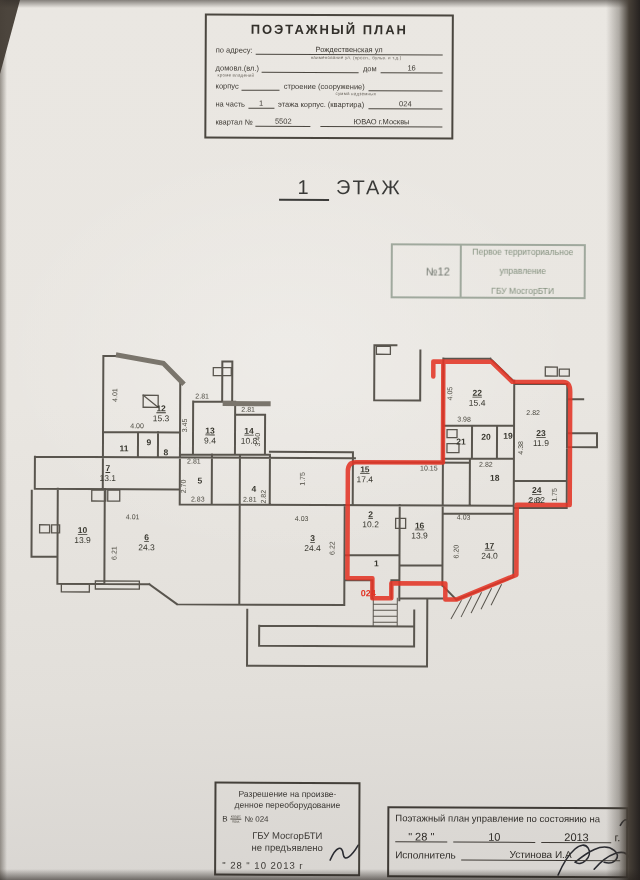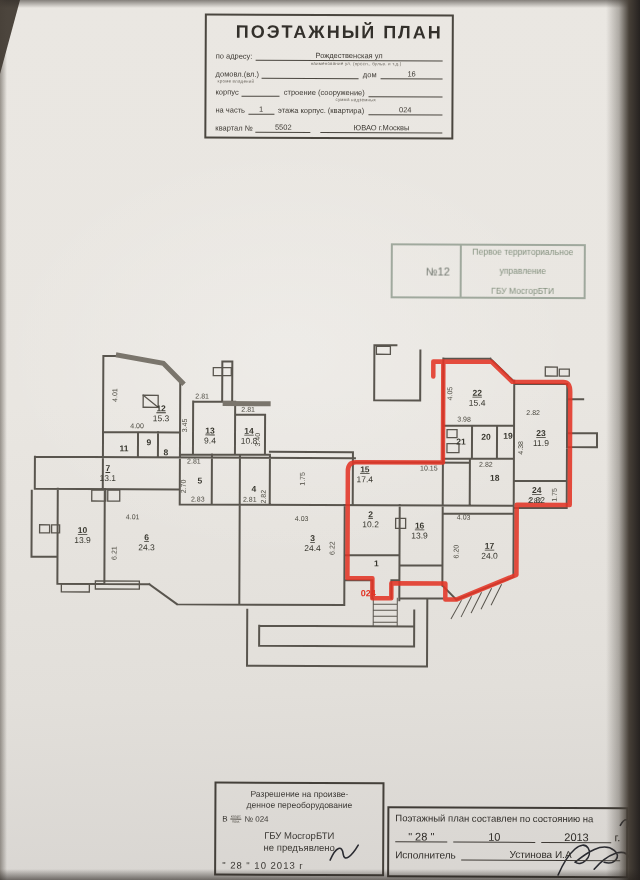--- a/index.html
+++ b/index.html
@@ -7,21 +7,21 @@
         font-family:"Liberation Sans","DejaVu Sans",sans-serif;}
   .paper{position:absolute;inset:0;
     background:
       radial-gradient(ellipse 420px 300px at 45% 40%, rgba(255,255,255,.22), rgba(255,255,255,0) 70%),
       linear-gradient(178deg,#eae7e2 0%,#e9e6e1 45%,#e2dfda 78%,#d8d5d1 100%);}
   .content{position:absolute;inset:0;transform:rotate(.25deg);}
 
   
   .hbox{position:absolute;left:203px;top:14px;width:249px;height:125px;border:2px solid #4a463f;
         color:#3e3a34;box-sizing:border-box;padding:4px 9px 0 9px;}
-  .htitle{text-align:right;font-size:18px;font-weight:700;letter-spacing:2px;color:#33302b;margin-top:2px;}
+  .htitle{text-align:center;font-size:13px;font-weight:700;letter-spacing:2px;color:#33302b;margin-top:2px;}
   .frow{display:flex;align-items:flex-end;font-size:7.5px;margin-top:8px;position:relative;white-space:nowrap;}
   .frow .lbl{flex:0 0 auto;padding-right:3px;}
   .u{display:inline-block;border-bottom:1px solid #4a463f;text-align:center;line-height:9px;min-height:9px;}
   .cap{position:absolute;font-size:4.5px;color:#6b665e;letter-spacing:.2px;}
 
   
   .ftitle{position:absolute;left:278px;top:176px;width:160px;font-size:20px;letter-spacing:2px;
           color:#3a3a38;font-weight:500;}
   .fnum{display:inline-block;width:50px;text-align:center;border-bottom:2.5px solid #3c3c3a;
         padding-bottom:0px;margin-right:7px;}
@@ -37,21 +37,21 @@
   
   svg#plan{position:absolute;inset:0;width:640px;height:880px;}
   svg#plan text{font-family:"Liberation Sans","DejaVu Sans",sans-serif;}
   .rnum{font-size:8.5px;font-weight:700;fill:#38372f;text-anchor:middle;}
   .rnum.u2{text-decoration:underline;}
   .rarea{font-size:8.5px;font-weight:400;fill:#38372f;text-anchor:middle;}
   .dim{font-size:7px;fill:#4a483f;text-anchor:middle;}
   .redtxt{font-size:9px;font-weight:700;text-anchor:middle;}
 
   
-  .flbox{position:absolute;left:216px;top:782px;width:170px;height:94px;box-sizing:border-box;
+  .flbox{position:absolute;left:216px;top:782px;width:146px;height:94px;box-sizing:border-box;
          border:2px solid #44403a;color:#3a3733;padding:5px 6px 0 6px;font-size:8.5px;}
   .flbox .c{text-align:center;line-height:1.25;}
   .flbox .inrow{margin-top:5px;display:flex;align-items:center;font-size:8px;}
   .stack{display:inline-block;font-size:4px;line-height:1;margin:0 3px;color:#55514a;text-align:center;}
   .stack .s1{border-bottom:.5px solid #55514a;display:block;}
   .flbox .org{margin-top:6px;font-size:9.5px;}
   .flbox .dt{margin-top:6px;font-size:9.5px;letter-spacing:1px;}
 
   .frbox{position:absolute;left:389px;top:806px;width:241px;height:71px;box-sizing:border-box;
          border:2px solid #3f3b36;color:#2f2c28;padding:4px 6px 0 6px;font-size:9.5px;}
@@ -107,20 +107,23 @@
         <span class="u" style="flex:1">024</span>
       </div>
       <div class="frow">
         <span class="lbl">квартал №</span>
         <span class="u" style="width:55px">5502</span>
         <span style="width:10px"></span>
         <span class="u" style="flex:1">ЮВАО г.Москвы</span>
       </div>
     </div>
 
+    <div class="ftitle">
+      <span class="fnum">1</span><span>ЭТАЖ</span>
+    </div>
 
     <div class="stamp">
       <div class="cell1">№12</div>
       <div class="cell2">
         <span>Первое территориальное</span>
         <span>управление</span>
         <span>ГБУ МосгорБТИ</span>
       </div>
     </div>
 
@@ -243,21 +246,21 @@
           <span>пом.</span>
         </span>
         <span>№ 024</span>
       </div>
       <div class="c org">ГБУ МосгорБТИ</div>
       <div class="c" style="font-size:9.5px">не предъявлено</div>
       <div class="dt">" 28 "  10   2013 г</div>
     </div>
 
     <div class="frbox">
-      <div>Поэтажный план составлен по состоянию на</div>
+      <div>Поэтажный план управление по состоянию на</div>
       <div class="drow">
         <span class="u" style="width:52px">" 28 "</span>
         <span class="u" style="flex:1;margin-left:6px">10</span>
         <span class="u" style="width:70px;margin-left:6px">2013</span>
         <span style="margin-left:3px">г.</span>
       </div>
       <div class="erow">
         <span>Исполнитель</span>
         <span class="u" style="flex:1;margin-left:5px">Устинова И.А</span>
       </div>

